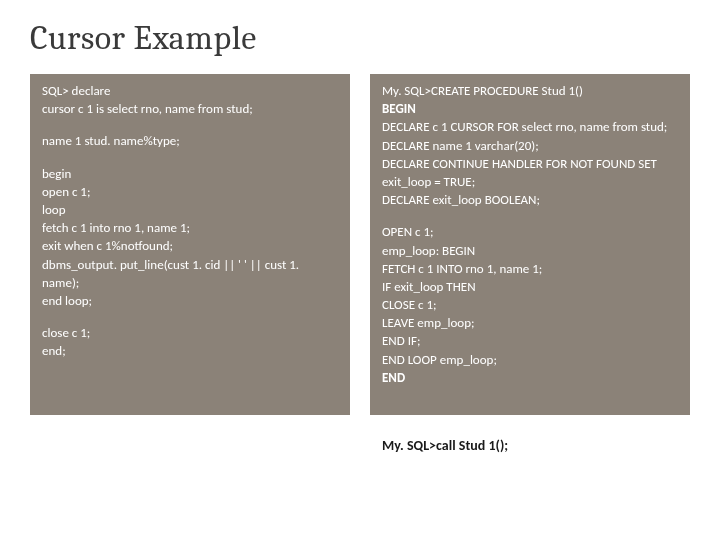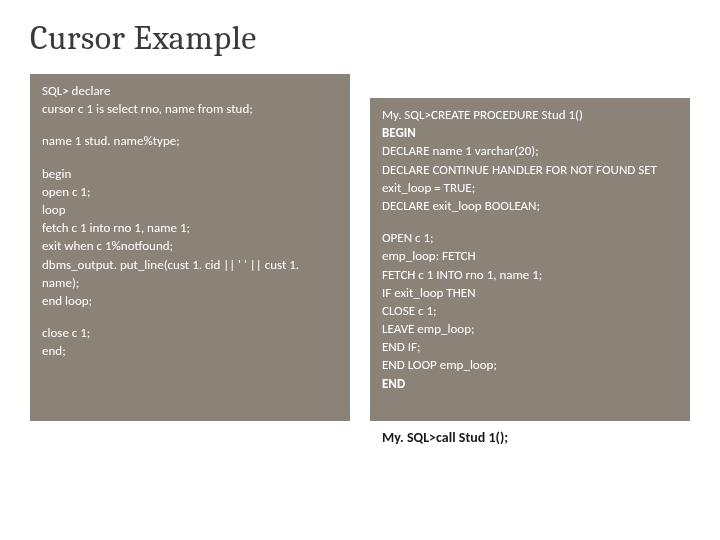--- a/index.html
+++ b/index.html
@@ -32,25 +32,25 @@
   }
   .col {
     flex: 1;
     background: #8b8278;
     color: #ffffff;
     padding: 8px 12px 14px 12px;
     font-size: 13px;
     line-height: 1.4;
   }
   .col.left { flex: 1; }
-  .col.right { flex: 1; margin-top: 24px; }
+  .col.right { flex: 1; }
   .block { margin-bottom: 14px; }
   .bold { font-weight: 700; color: #fff; }
   .footer-call {
-    margin-top: 8px;
+    margin-top: 22px;
     font-size: 14px;
     font-weight: 700;
     color: #1a1a1a;
     padding-left: 352px;
   }
 </style>
 </head>
 <body>
 
 <div class="slide">
@@ -78,27 +78,28 @@
       <div class="block">
         <div>close c 1;</div>
         <div>end;</div>
       </div>
     </div>
 
     <div class="col right">
       <div class="block">
         <div>My. SQL&gt;CREATE PROCEDURE Stud 1()</div>
         <div class="bold"> BEGIN</div>
+        <div>  DECLARE c 1 CURSOR FOR select rno, name from stud;</div>
         <div>   DECLARE name 1  varchar(20);</div>
         <div>   DECLARE CONTINUE HANDLER FOR NOT FOUND SET exit_loop = TRUE;</div>
         <div>   DECLARE exit_loop BOOLEAN;</div>
       </div>
       <div class="block">
         <div>   OPEN c 1;</div>
-        <div>   emp_loop: FETCH</div>
+        <div>   emp_loop: BEGIN</div>
         <div>     FETCH  c 1 INTO rno 1, name 1;</div>
         <div>        IF exit_loop THEN</div>
         <div>        CLOSE c 1;</div>
         <div>        LEAVE emp_loop;</div>
         <div>     END IF;</div>
         <div>   END LOOP emp_loop;</div>
         <div class="bold"> END</div>
       </div>
     </div>
 

